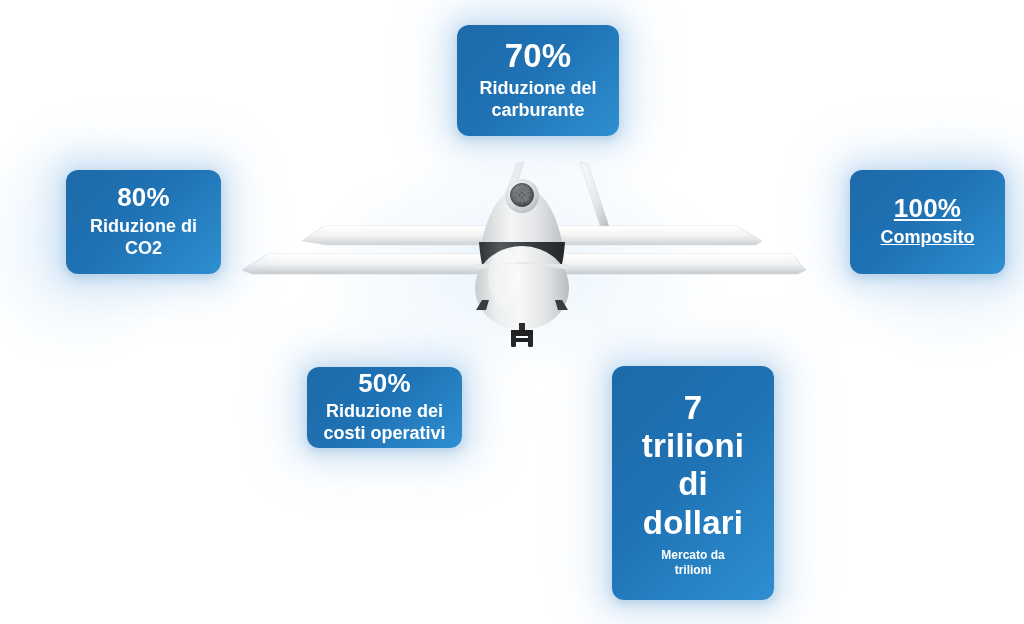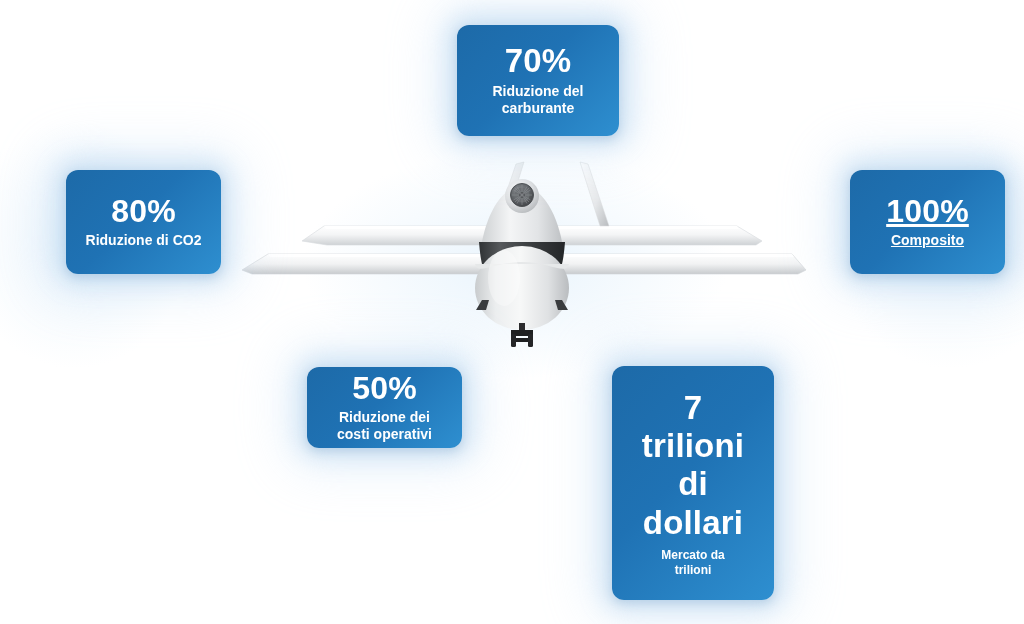--- a/index.html
+++ b/index.html
@@ -31,29 +31,29 @@
     display: flex;
     flex-direction: column;
     align-items: center;
     justify-content: center;
     text-align: center;
     color: #ffffff;
     padding: 6px 10px;
     user-select: none;
   }
   .stat-value {
-    font-size: 32px;
+    font-size: 26px;
     font-weight: bold;
     line-height: 1.05;
     letter-spacing: 0.2px;
     color: #ffffff;
     white-space: pre-line;
   }
   .stat-label {
-    font-size: 14px;
+    font-size: 18px;
     font-weight: bold;
     line-height: 1.22;
     margin-top: 4px;
     color: #ffffff;
     white-space: pre-line;
   }
 
   
   #card-fuel      { left: 457px; top: 25px;  width: 162px; height: 111px; }
   #card-co2       { left: 66px;  top: 170px; width: 155px; height: 104px; }

